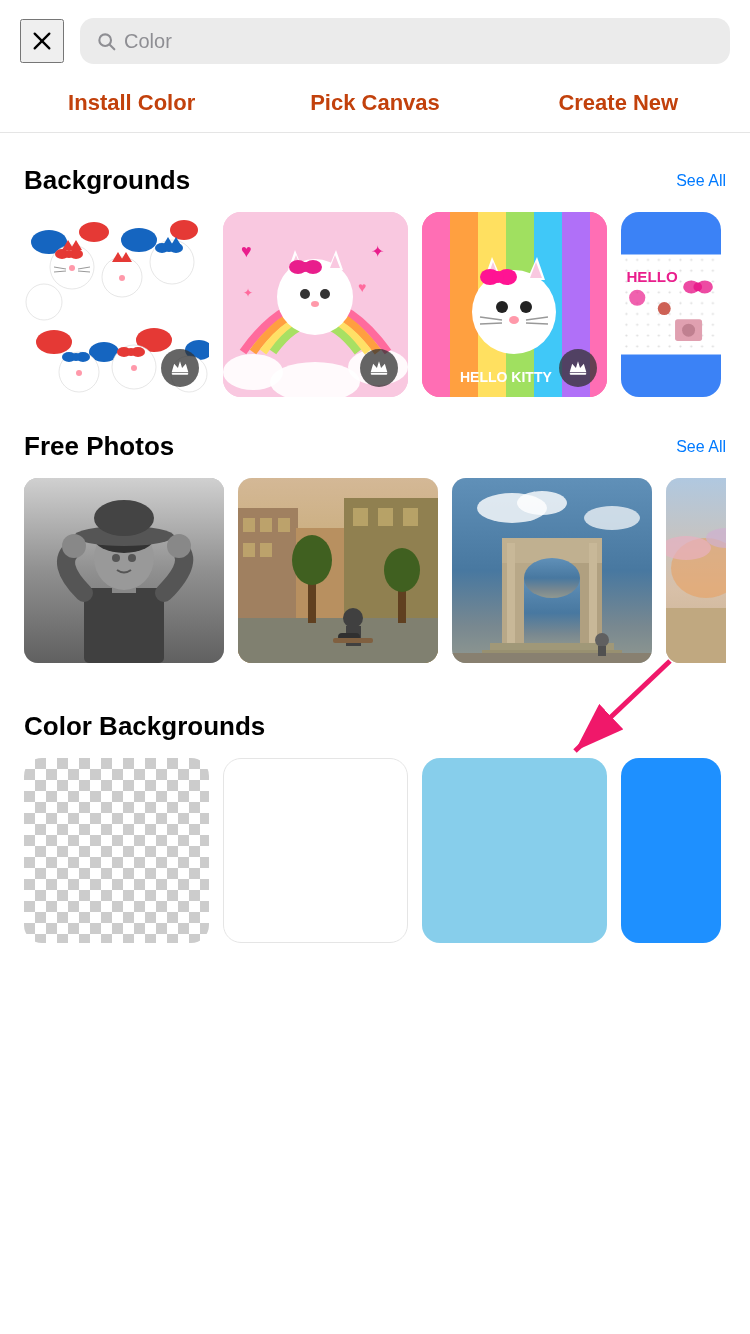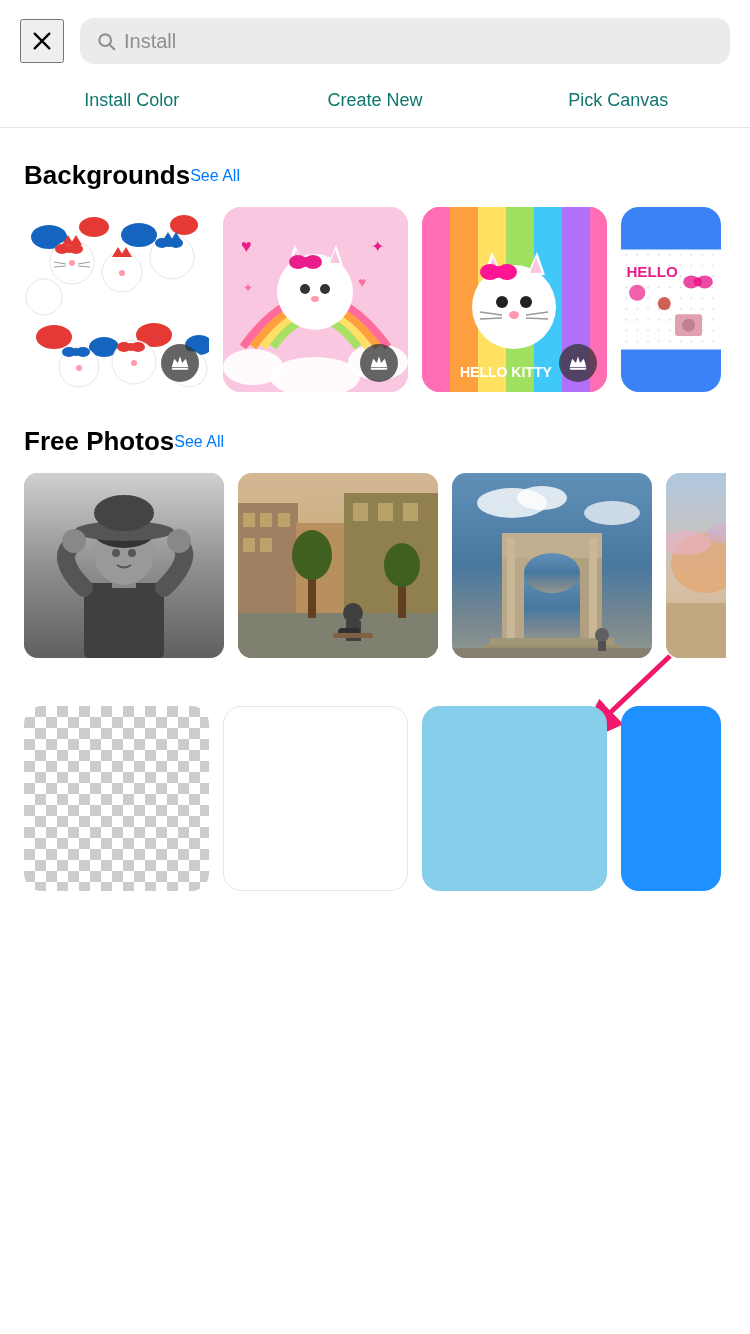--- a/index.html
+++ b/index.html
@@ -57,34 +57,35 @@
     
     .tabs {
       display: flex;
       border-bottom: 1px solid #e5e5e5;
       padding: 0 10px;
     }
     .tab-item {
       flex: 1;
       text-align: center;
       padding: 16px 8px;
-      font-size: 18px;
-      color: #0f766e;
+      font-size: 22px;
+      color: #c2410c;
       cursor: pointer;
-      font-weight: 400;
+      font-weight: 700;
       white-space: nowrap;
     }
 
     
     .section {
       margin-top: 32px;
       padding: 0 24px;
     }
     .section-header {
       display: flex;
+      justify-content: space-between;
       align-items: center;
       margin-bottom: 16px;
     }
     .section-title {
       font-size: 26px;
       font-weight: 700;
       color: #000;
     }
     .see-all-btn {
       font-size: 16px;
@@ -243,28 +244,28 @@
       <line x1="20" y1="4" x2="4" y2="20"></line>
     </svg>
   </button>
   <div class="search-bar">
     <span class="search-icon-wrap">
       <svg width="20" height="20" viewBox="0 0 24 24" fill="none" stroke="#8e8e93" stroke-width="2.5" stroke-linecap="round">
         <circle cx="11" cy="11" r="7"></circle>
         <line x1="16.5" y1="16.5" x2="22" y2="22"></line>
       </svg>
     </span>
-    <span class="search-input-text">Install</span>
+    <span class="search-input-text">Color</span>
   </div>
 </div>
 
 <div class="tabs">
   <div class="tab-item">Install Color</div>
+  <div class="tab-item">Pick Canvas</div>
   <div class="tab-item">Create New</div>
-  <div class="tab-item">Pick Canvas</div>
 </div>
 
 <div class="section">
   <div class="section-header">
     <span class="section-title">Backgrounds</span>
     <span class="see-all-btn">See All</span>
   </div>
   <div class="scroll-row">
 
     <div class="bg-card bg1">
@@ -594,20 +595,23 @@
 
       <defs>
         <marker id="arrowhead" markerWidth="10" markerHeight="7" refX="10" refY="3.5" orient="auto">
           <polygon points="0 0, 10 3.5, 0 7" fill="#f0186a"></polygon>
         </marker>
       </defs>
       <line x1="150" y1="10" x2="55" y2="100" stroke="#f0186a" stroke-width="5" marker-end="url(#arrowhead)"></line>
     </svg>
   </div>
 
+  <div class="section-header">
+    <span class="section-title">Color Backgrounds</span>
+  </div>
   <div class="scroll-row">
 
     <div class="color-card checker"></div>
 
     <div class="color-card color-white"></div>
 
     <div class="color-card color-light-blue"></div>
 
     <div class="color-card color-blue" style="width:100px;"></div>
 

